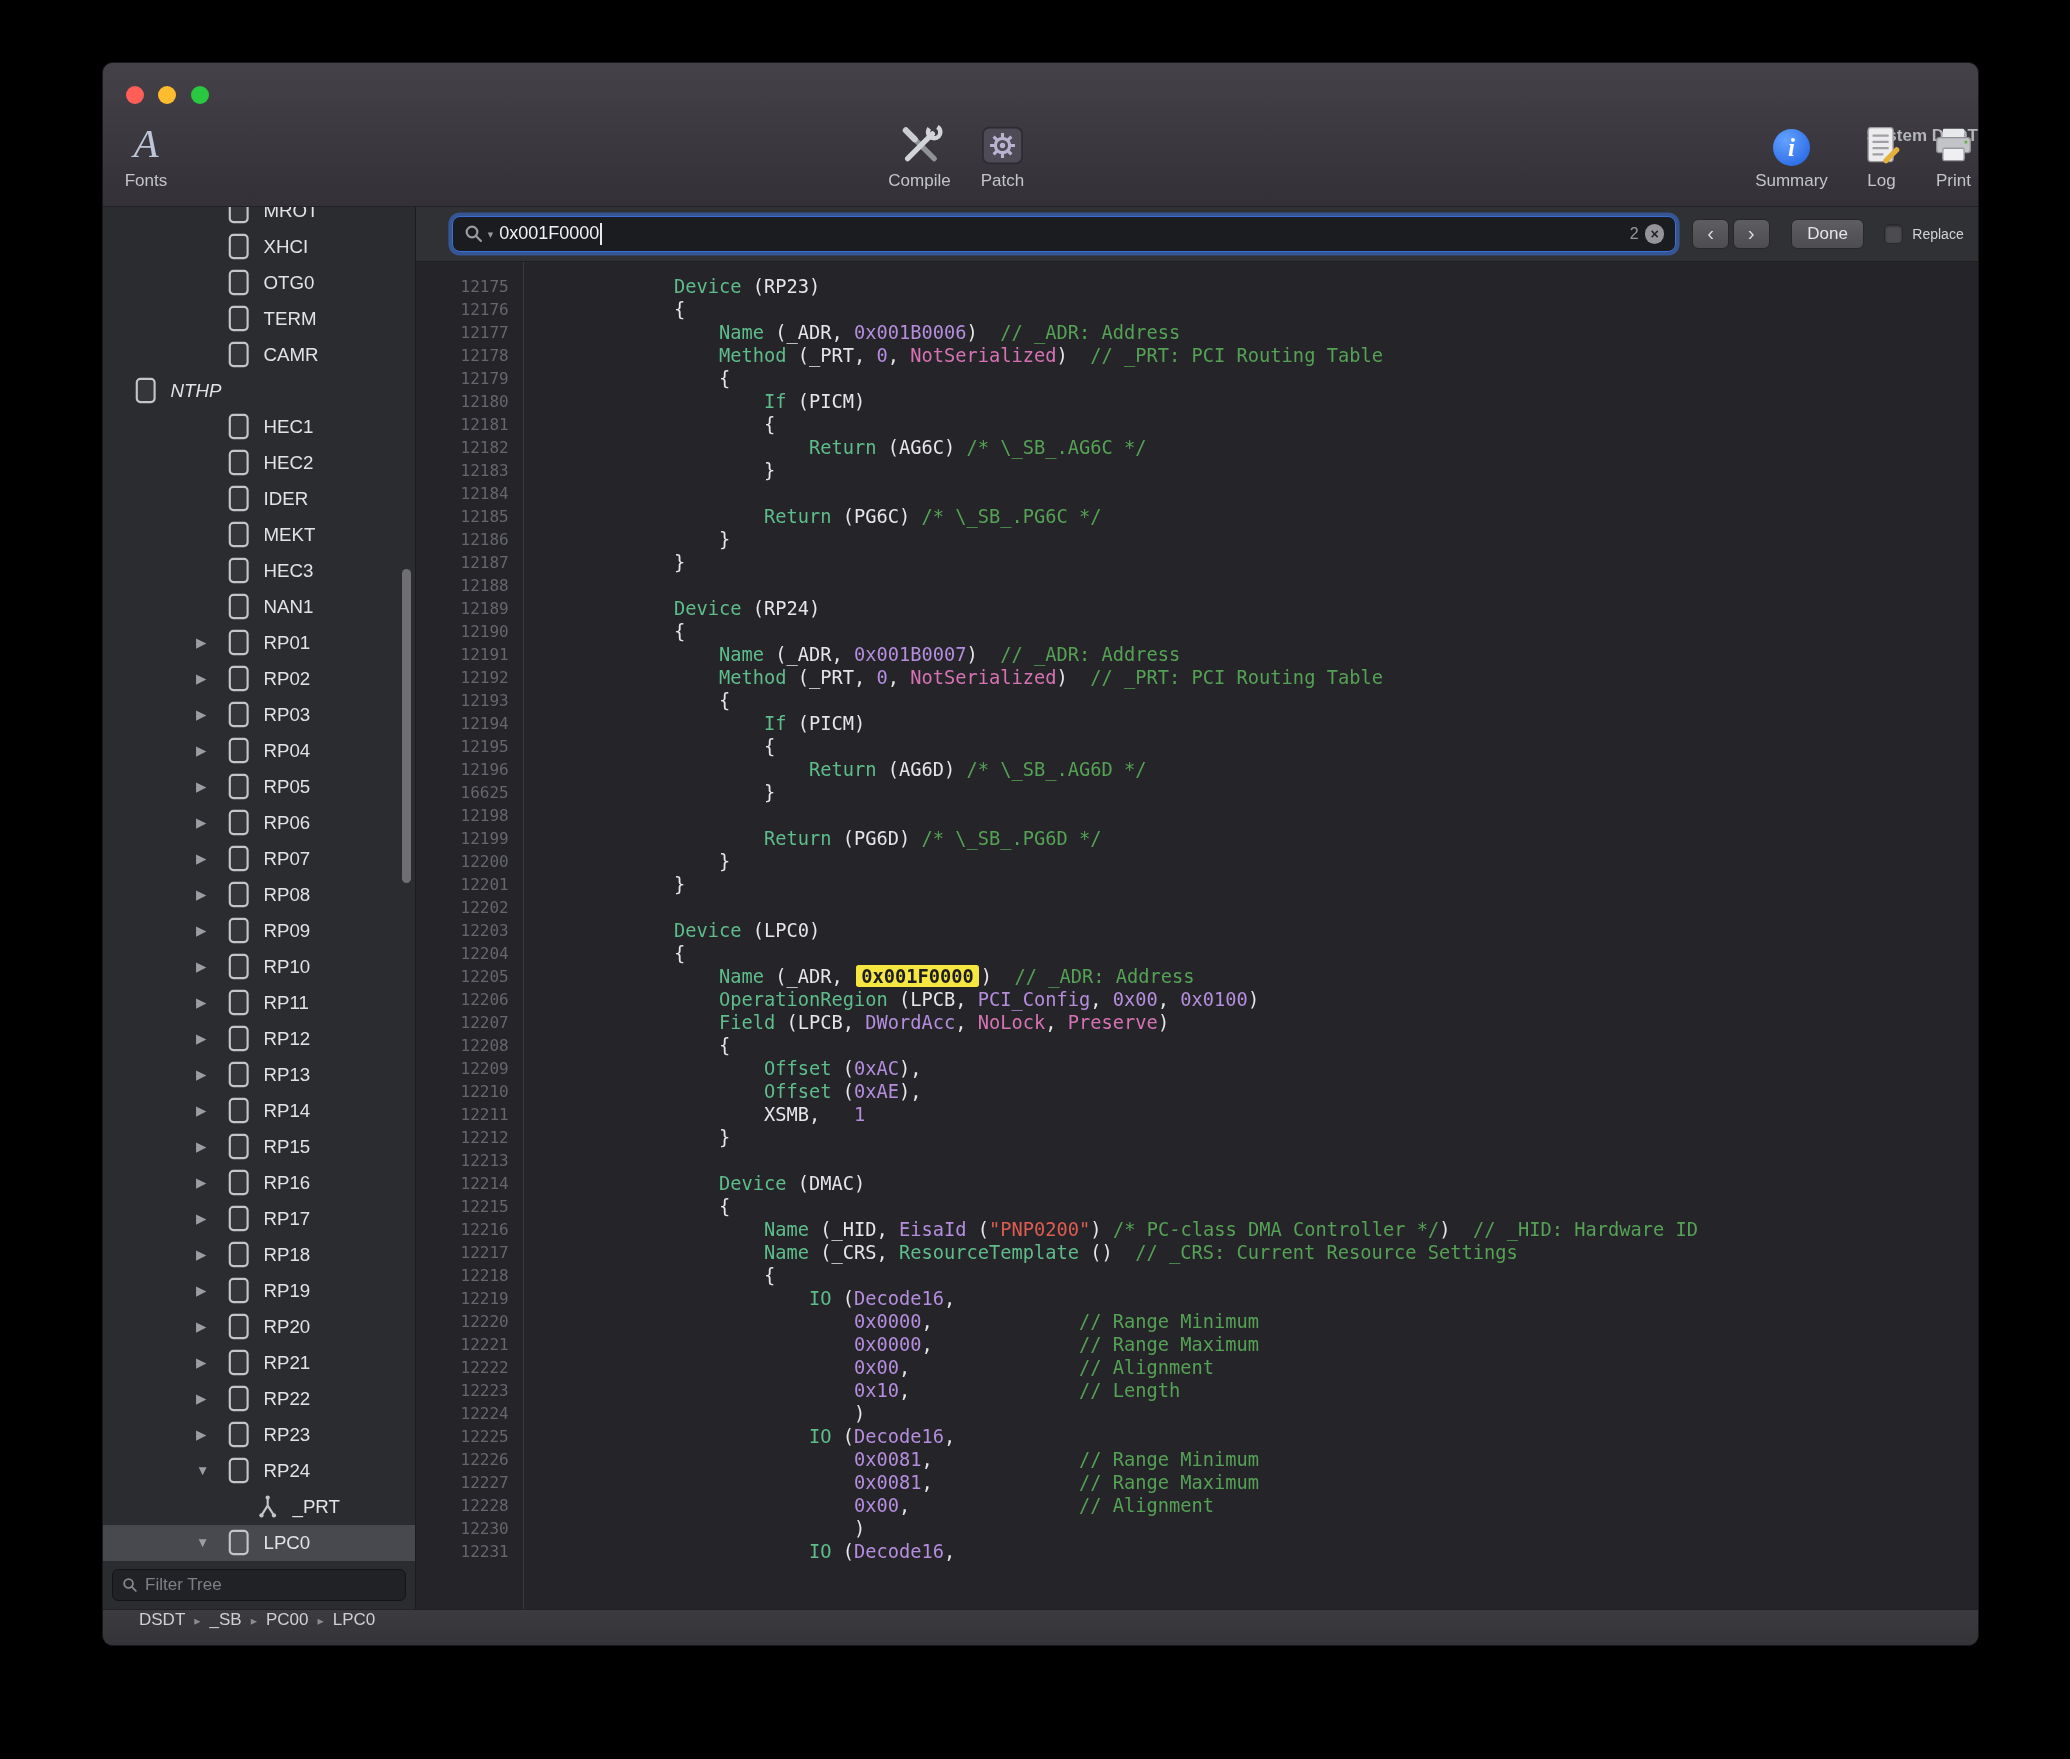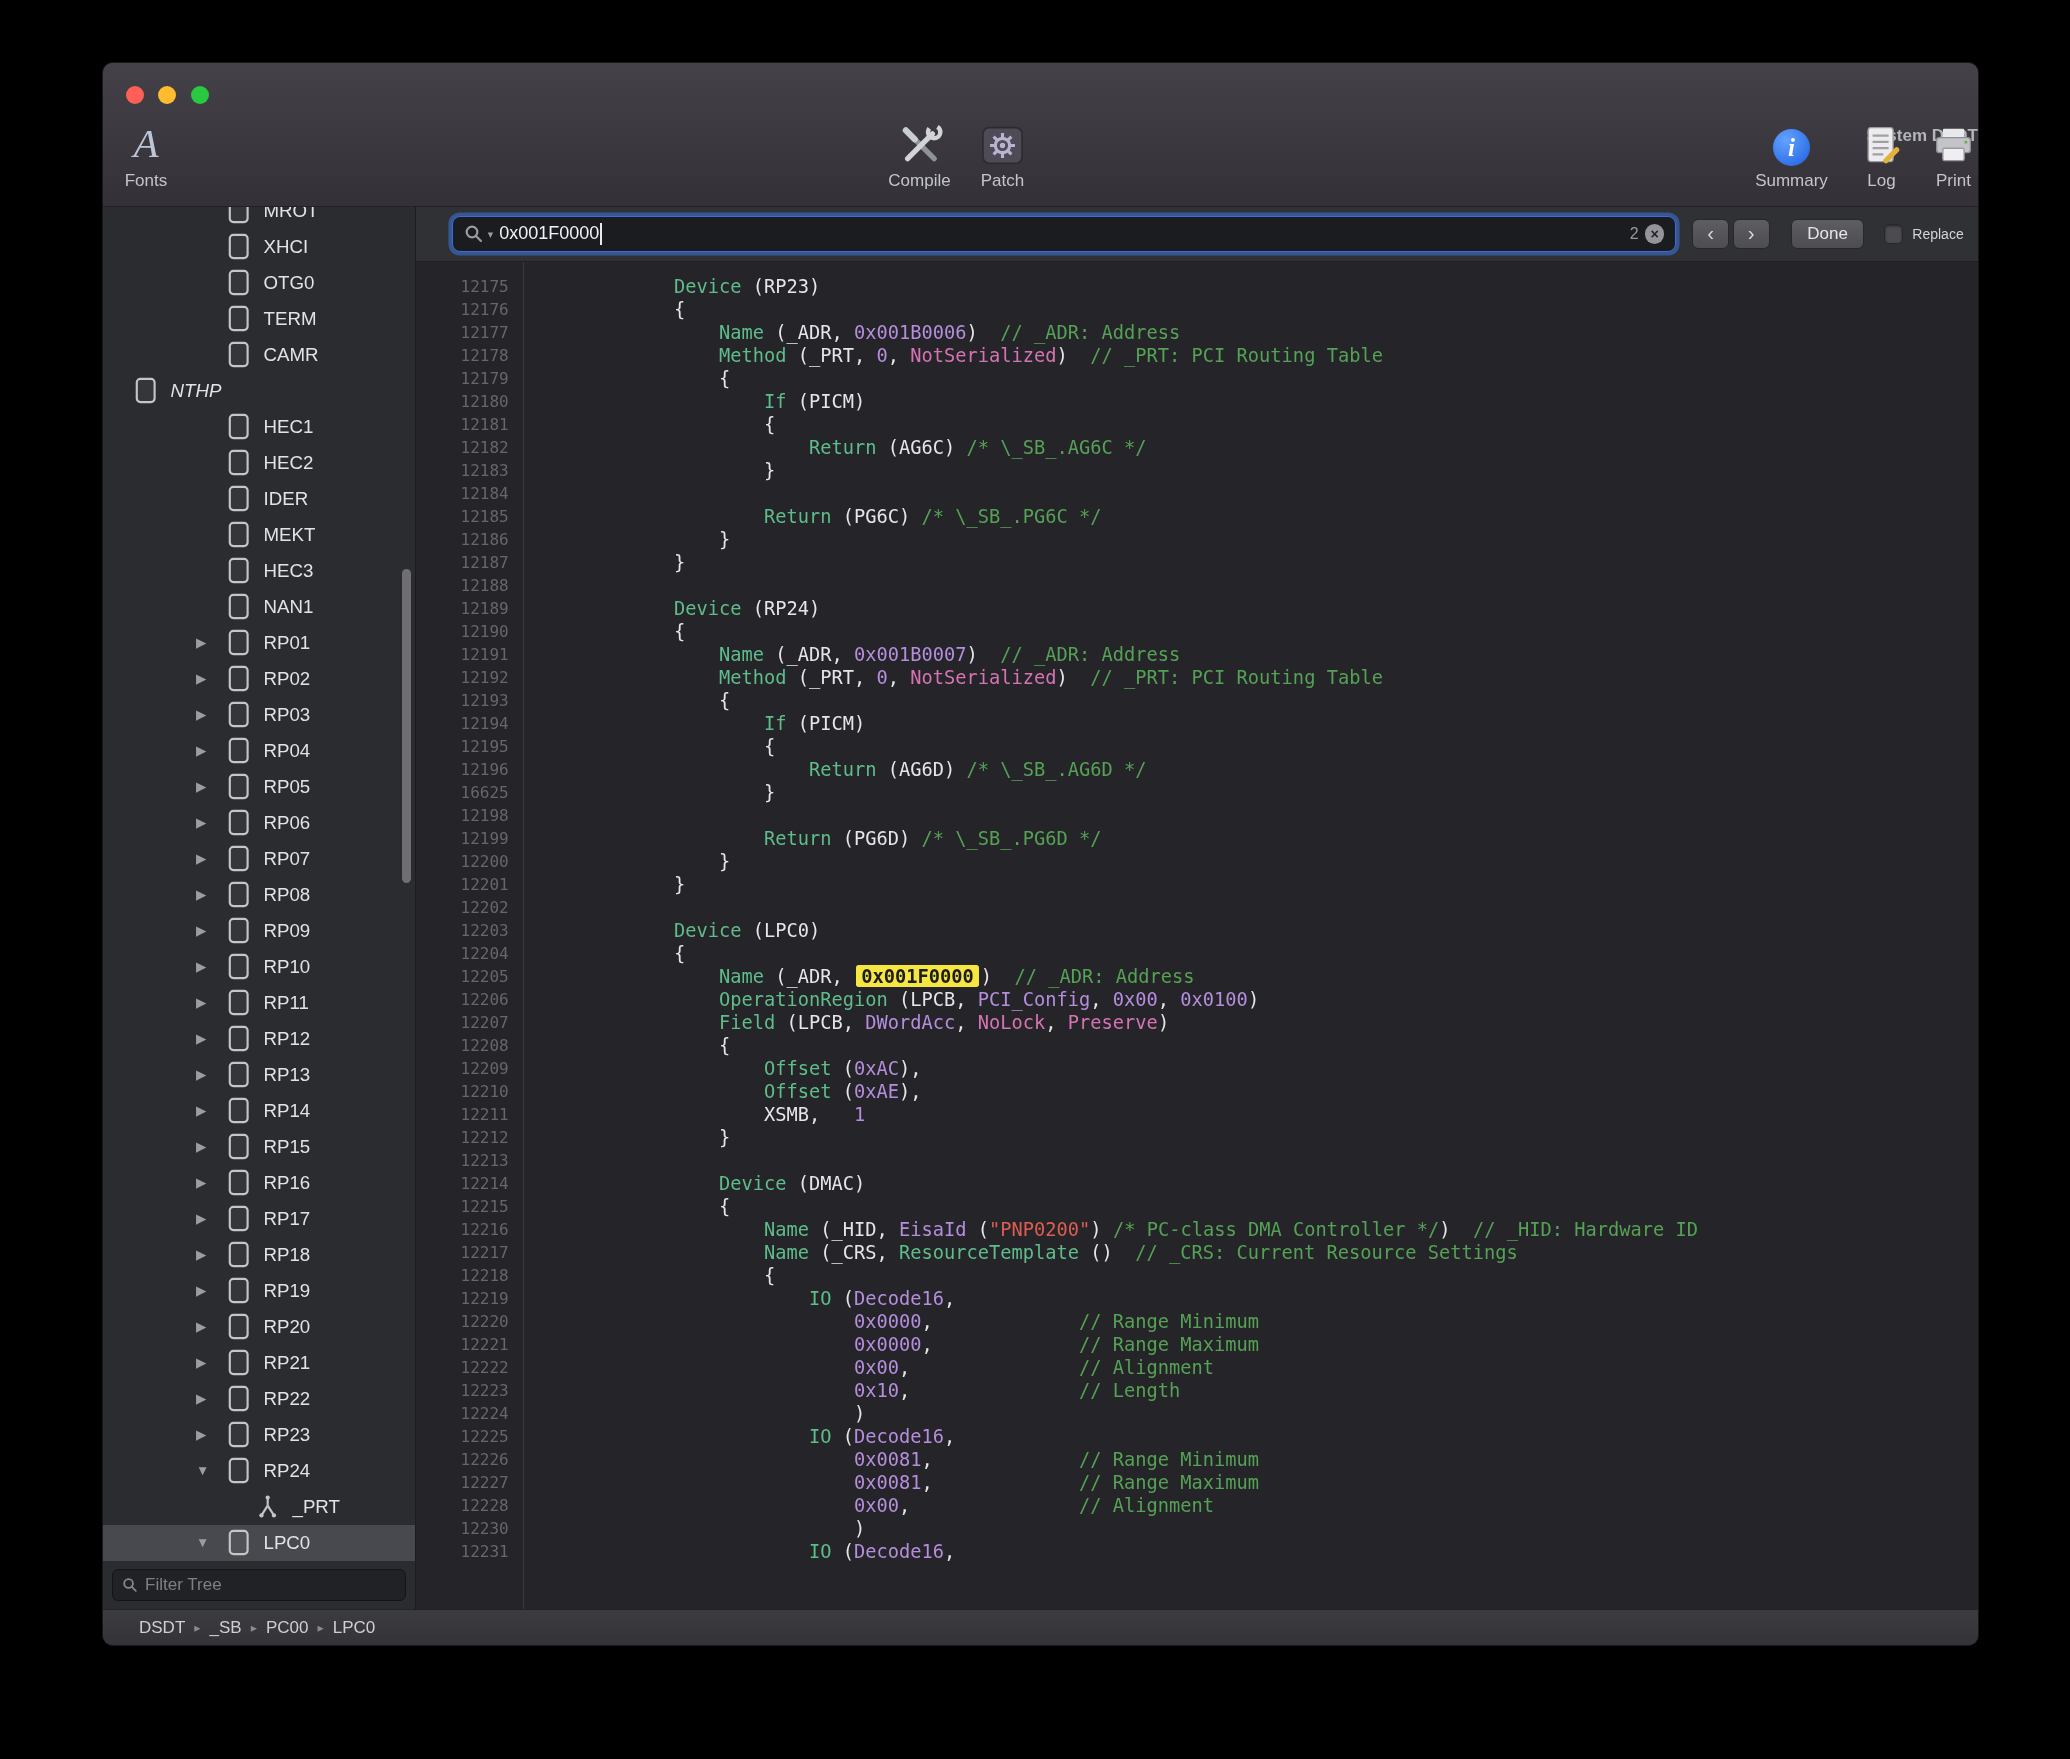--- a/index.html
+++ b/index.html
@@ -89,21 +89,21 @@
   .tok-k { color:var(--keyword,#5ebd8b); }
   .tok-n { color:var(--number,#b58ede); }
   .tok-c { color:var(--comment,#55a155); }
   .tok-a { color:var(--modifier,#d673b4); }
   .tok-s { color:var(--string,#de5d52); }
   .tok-h { background:var(--highlight-bg,#f5e642); color:#1d1d1f; border-radius:2.7px;
            padding:0.9px 5.3px; margin:0 1.8px; font-weight:700; }
 
   
   .statusbar { flex:0 0 36px; background:linear-gradient(#3c3b40,#343338);
-               border-top:0.9px solid #222125; display:flex; align-items:center;
+               border-top:0.9px solid #222125; display:flex; align-items:flex-start;
                padding:0 0 0 36px; gap:9px; color:#d0d0d3; font-size:17px; }
   .bc-sep { color:#8b8b90; font-size:12.5px; }
 
   svg { display:block; }
 </style>
 </head>
 <body>
 
 <div class="window">
 

